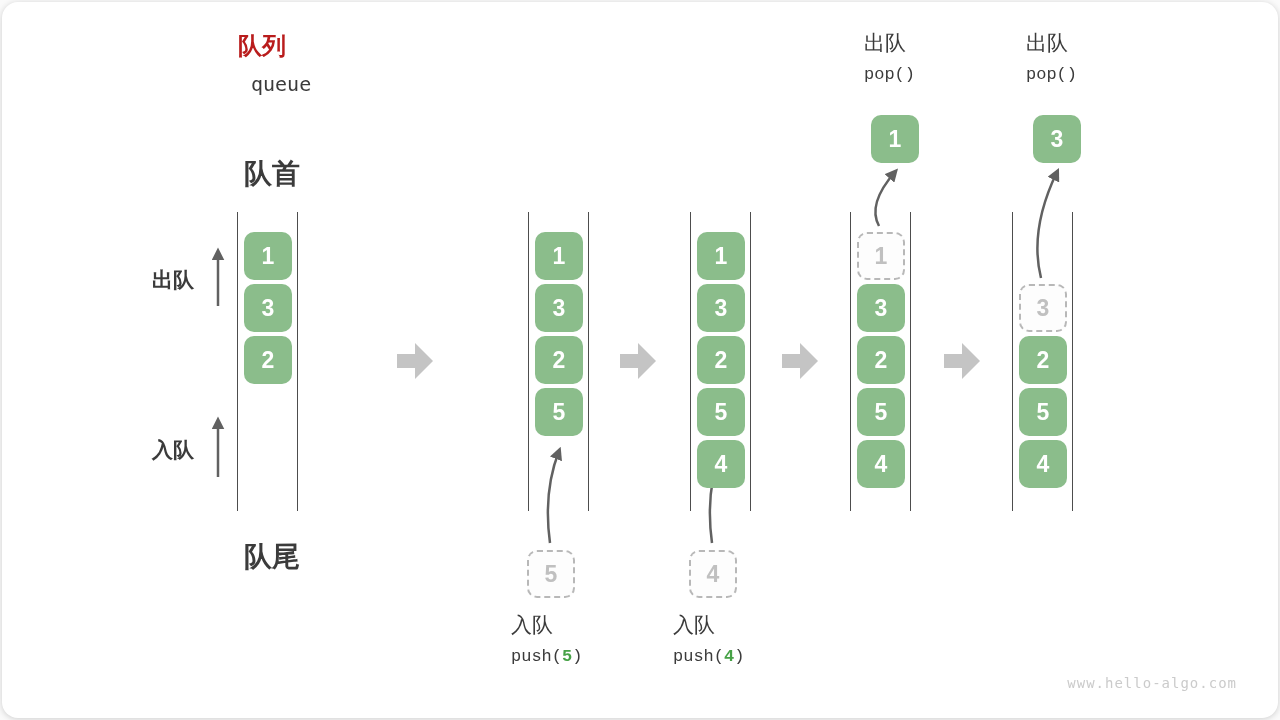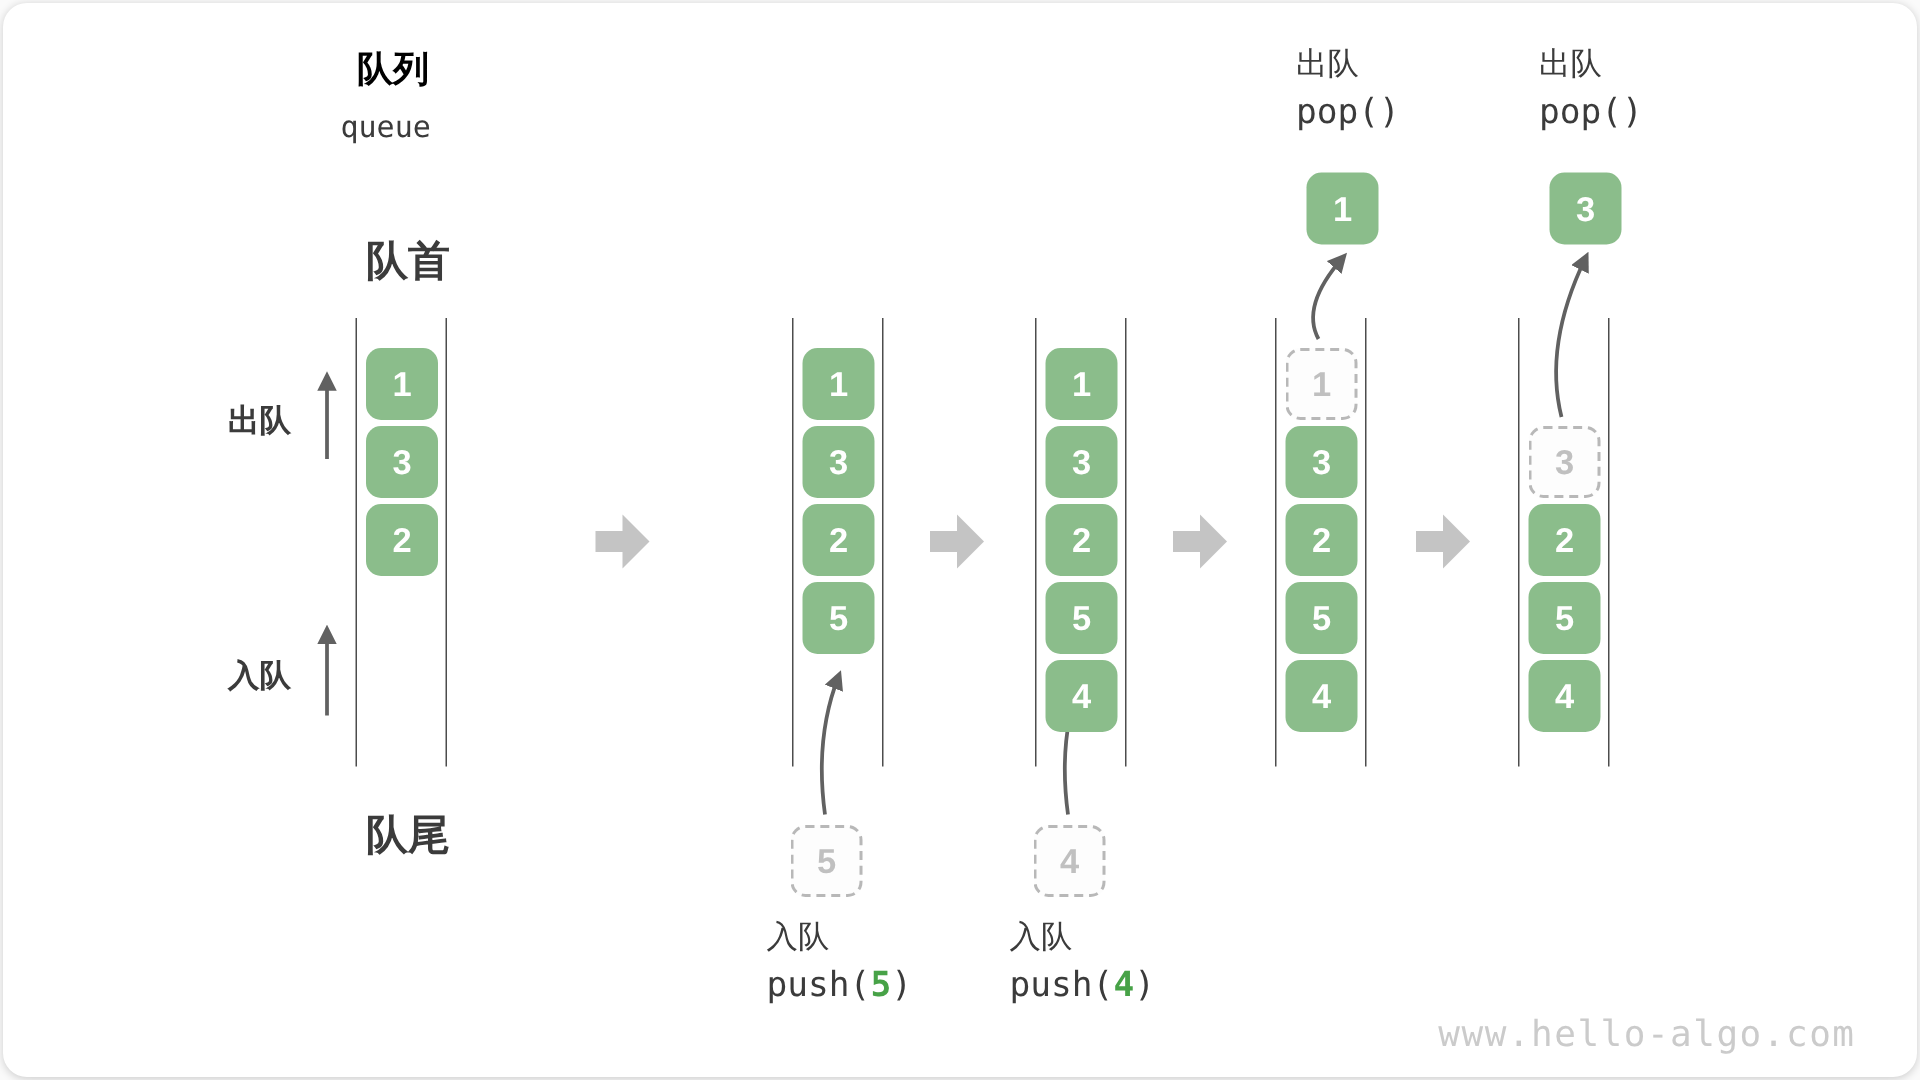--- a/index.html
+++ b/index.html
@@ -1,42 +1,42 @@
 <!DOCTYPE html>
 <html><head>
 <meta charset="utf-8">
 <style>
   html,body{margin:0;padding:0;background:#fafafa;}
   .canvas{position:relative;width:1280px;height:720px;font-family:"Liberation Sans","DejaVu Sans",sans-serif;overflow:hidden;}
   .card{position:absolute;inset:2px;background:#ffffff;border-radius:16px;box-shadow:0 1px 6px rgba(0,0,0,0.18);}
   .abs{position:absolute;}
-  .title-zh{font-size:24px;font-weight:700;color:#000000;text-align:center;}
+  .title-zh{font-size:24px;font-weight:700;color:#b91c1c;text-align:center;}
   .title-en{font-size:20px;color:#3b3b3b;}
   .mono{font-family:"DejaVu Sans Mono","Liberation Mono",monospace;}
   .side-label{font-size:21px;font-weight:700;color:#3b3b3b;}
   .port-label{font-size:28px;font-weight:700;color:#3b3b3b;}
   .qlines{position:absolute;width:61px;height:299px;border-left:1.7px solid #4d4d4d;border-right:1.7px solid #4d4d4d;box-sizing:border-box;}
   .qbox{position:absolute;width:48px;height:48px;border-radius:10px;background:#8bbd8b;color:#ffffff;
         font-size:23px;font-weight:700;display:flex;align-items:center;justify-content:center;box-sizing:border-box;}
   .qbox.ghost{background:#fdfdfd;border:2.4px dashed #b8b8b8;color:#c0c0c0;font-weight:600;}
   .oplabel{position:absolute;color:#3b3b3b;}
   .oplabel .l1{display:block;font-size:21px;line-height:30px;}
-  .oplabel .l2{display:block;font-size:23px;line-height:34px;}
+  .oplabel .l2{display:block;font-size:17px;line-height:34px;font-family:Liberation Mono, monospace;}
   .oplabel .arg{color:#47a247;font-weight:700;}
-  .watermark{position:absolute;right:43px;top:675px;font-size:24px;color:#cbcbcb;letter-spacing:1px;}
+  .watermark{position:absolute;right:43px;top:675px;font-size:14px;color:#cbcbcb;letter-spacing:1px;}
   svg.overlay{position:absolute;left:0;top:0;width:1280px;height:720px;pointer-events:none;}
 </style>
 </head>
 <body>
 
 <div class="canvas">
   <div class="card"></div>
 
   <div class="abs title-zh" style="left:238px;top:30px;">队列</div>
-  <div class="abs title-en mono" style="left:227px;top:72px;">queue</div>
+  <div class="abs title-en mono" style="left:251px;top:72px;">queue</div>
 
   <div class="abs port-label" style="left:244px;top:155px;">队首</div>
   <div class="abs port-label" style="left:244px;top:538px;text-align:right;">队尾</div>
 
   <div class="abs side-label" style="left:152px;top:266px;">出队</div>
   <div class="abs side-label" style="left:152px;top:436px;">入队</div>
 
   <div class="abs watermark mono">www.hello-algo.com</div>
 
   <svg class="overlay">

